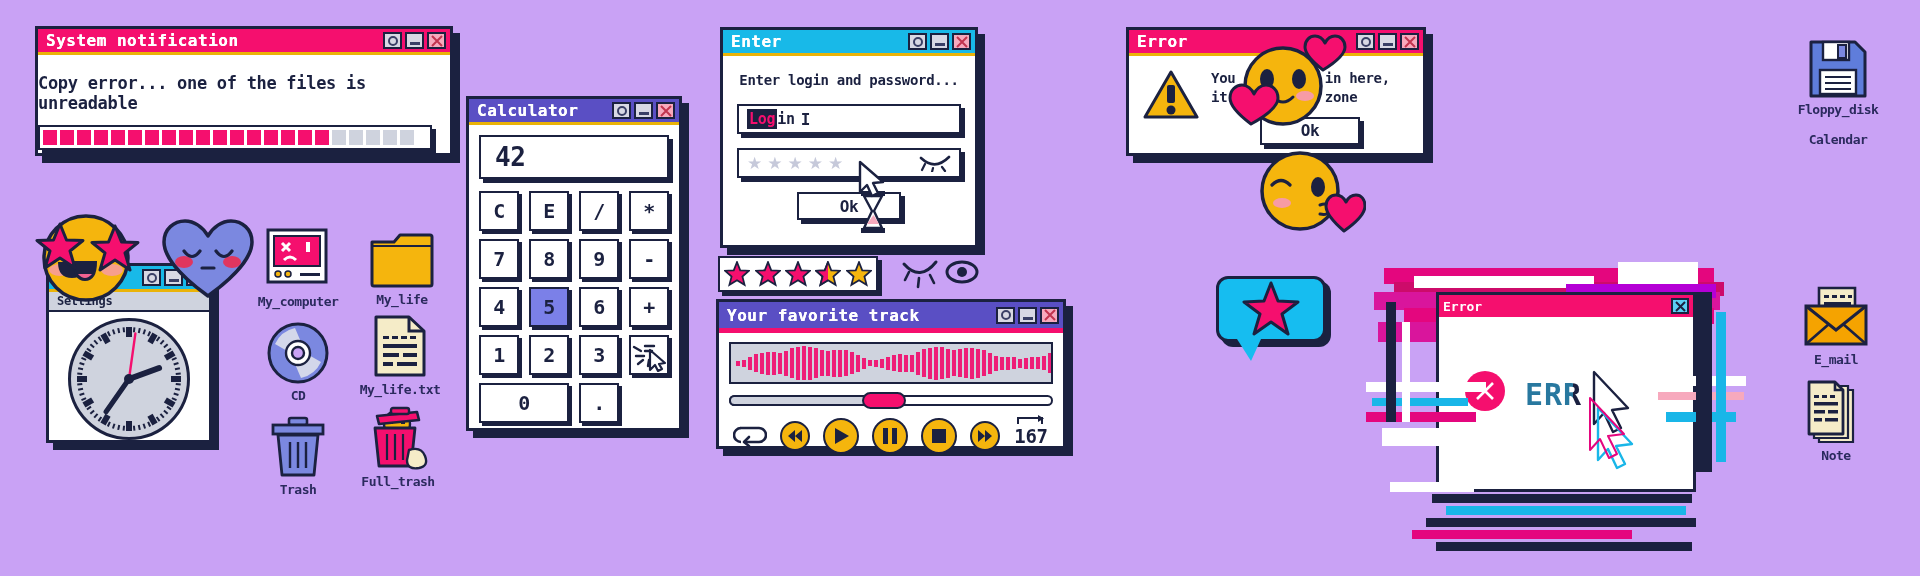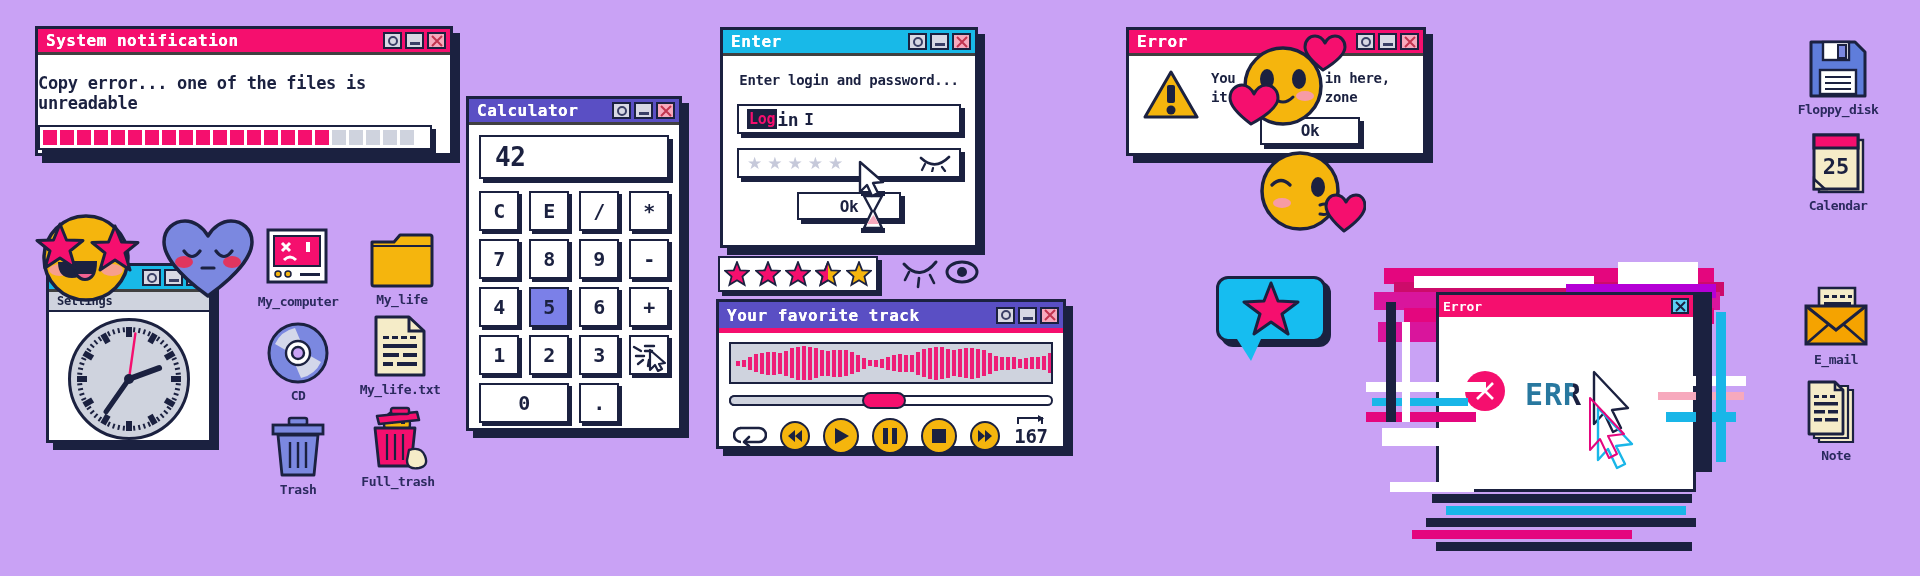--- a/index.html
+++ b/index.html
@@ -17,21 +17,21 @@
   .win {
     position: absolute;
     background: #fff;
     border: 3px solid #1b2140;
     box-shadow: 7px 7px 0 #1b2140;
   }
   .titlebar {
     height: 26px;
     display: flex; align-items: center;
     padding: 0 4px 0 8px;
-    border-bottom: 3px solid #404040;
+    border-bottom: 3px solid #eab308;
     position: relative;
   }
   .titlebar .ttl {
     color: #fff;
     font-family: "DejaVu Sans Mono", monospace;
     font-weight: bold;
     font-size: 16px;
     letter-spacing: 0.5px;
     white-space: nowrap;
     text-shadow: 0 0 0 #fff;
@@ -301,21 +301,21 @@
           <svg width="12" height="12" viewBox="0 0 12 12">
               <path d="M1 1 L11 11 M11 1 L1 11" stroke="#c2344f" stroke-width="2"></path>
             </svg>
         </span>
       </span>
     </div>
     <div class="body">
       <div class="hdr retro-txt">Enter login and password...</div>
       <div class="field">
         <span class="sel-text retro-txt">Log</span>
-          <span class="retro-txt" style="font-size:18px;">in</span>
+          <span class="retro-txt" style="font-size:15px;">in</span>
         <span class="caret retro-txt">I</span>
       </div>
       <div class="field">
         <span class="pwstars">
           <span class="st">★</span>
           <span class="st">★</span>
           <span class="st">★</span>
           <span class="st">★</span>
           <span class="st">★</span>
         </span>
@@ -806,29 +806,20 @@
             <path d="M2 2 H46 L56 12 V56 H2 Z" fill="#5f7ddb" stroke="#1b2140" stroke-width="3" stroke-linejoin="round"></path>
             <rect x="14" y="2" width="26" height="18" fill="#fff" stroke="#1b2140" stroke-width="2.4"></rect>
             <rect x="29" y="5" width="8" height="13" fill="#7b88e0" stroke="#1b2140" stroke-width="2"></rect>
             <rect x="11" y="30" width="36" height="24" fill="#fff" stroke="#1b2140" stroke-width="2.4"></rect>
             <path d="M16 37 H42 M16 43 H42 M16 49 H42" stroke="#1b2140" stroke-width="2"></path>
           </svg>
         </div>
         <div class="lbl">Floppy_disk</div>
       </div>
       <div class="dicon" style="left: 1792px; top: 128px;">
-        <div style="height:66px;display:flex;align-items:flex-end;justify-content:center;">
-          <svg width="54" height="62" viewBox="0 0 54 62">
-            <rect x="8" y="8" width="44" height="52" fill="#f5ecc8" stroke="#1b2140" stroke-width="2.4"></rect>
-            <rect x="3" y="3" width="44" height="54" fill="#f5ecc8" stroke="#1b2140" stroke-width="3"></rect>
-            <rect x="3" y="3" width="44" height="13" fill="#f50f6e" stroke="#1b2140" stroke-width="3"></rect>
-            <text x="25" y="42" font-family="DejaVu Sans Mono, monospace" font-weight="bold" font-size="22" fill="#1b2140" text-anchor="middle">25</text>
-            <path d="M3 47 L14 57 H3 Z" fill="#f5ecc8" stroke="#1b2140" stroke-width="2.4"></path>
-          </svg>
-        </div>
         <div class="lbl">Calendar</div>
       </div>
       <div class="dicon" style="left: 1790px; top: 282px;">
         <div style="height:66px;display:flex;align-items:flex-end;justify-content:center;">
           <svg width="66" height="62" viewBox="0 0 66 62">
             <path d="M16 2 H52 V38 H16 Z" fill="#f5ecc8" stroke="#1b2140" stroke-width="2.6"></path>
             <g fill="#1b2140">
               <rect x="21" y="9" width="5" height="3"></rect>
               <rect x="29" y="9" width="5" height="3"></rect>
               <rect x="37" y="9" width="5" height="3"></rect>

